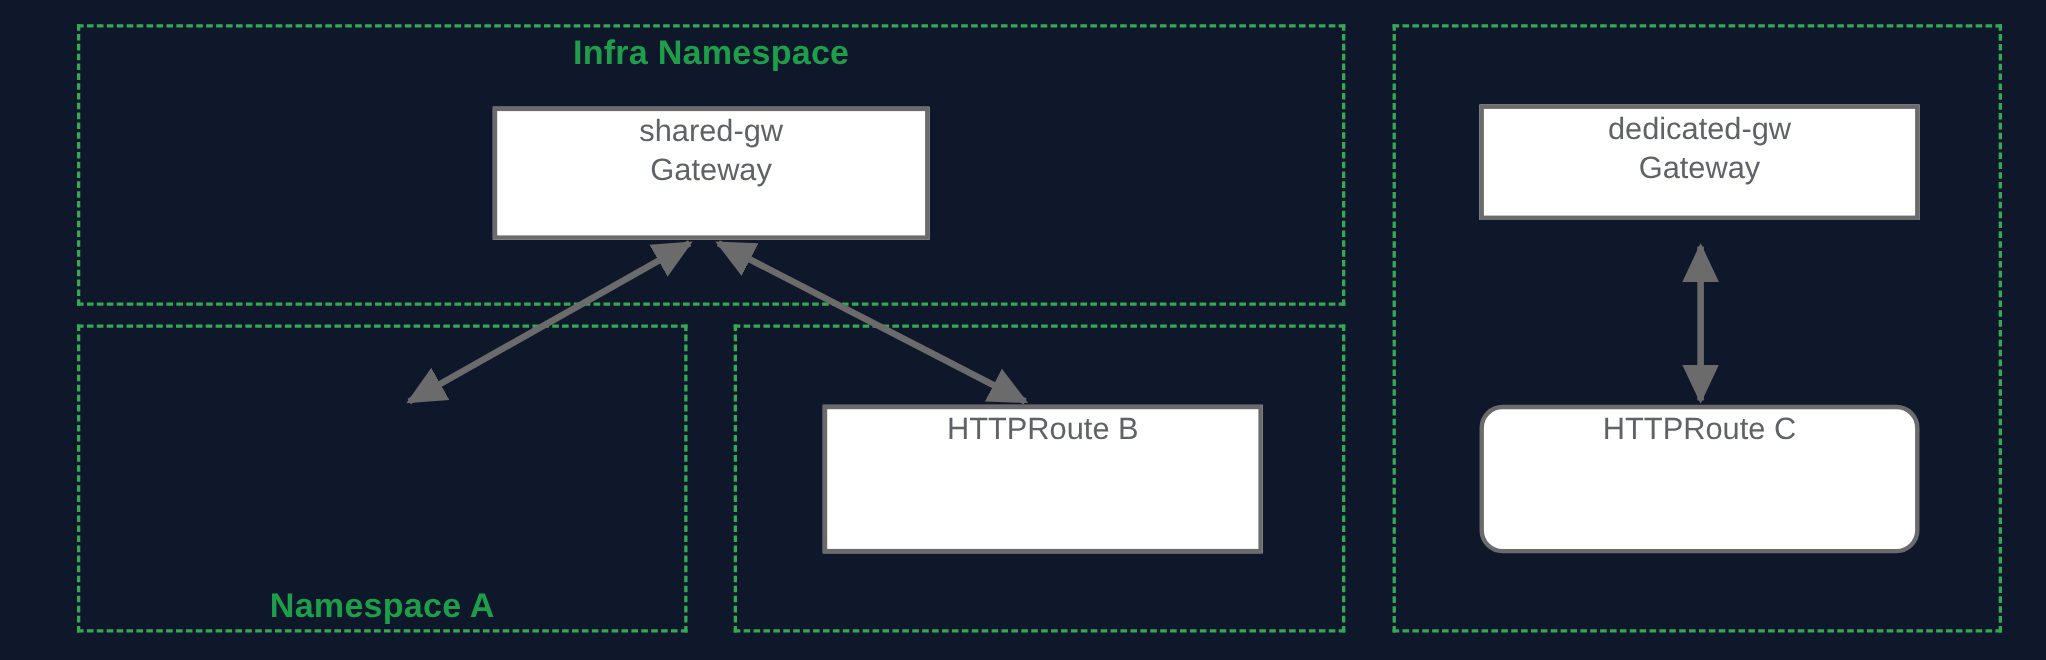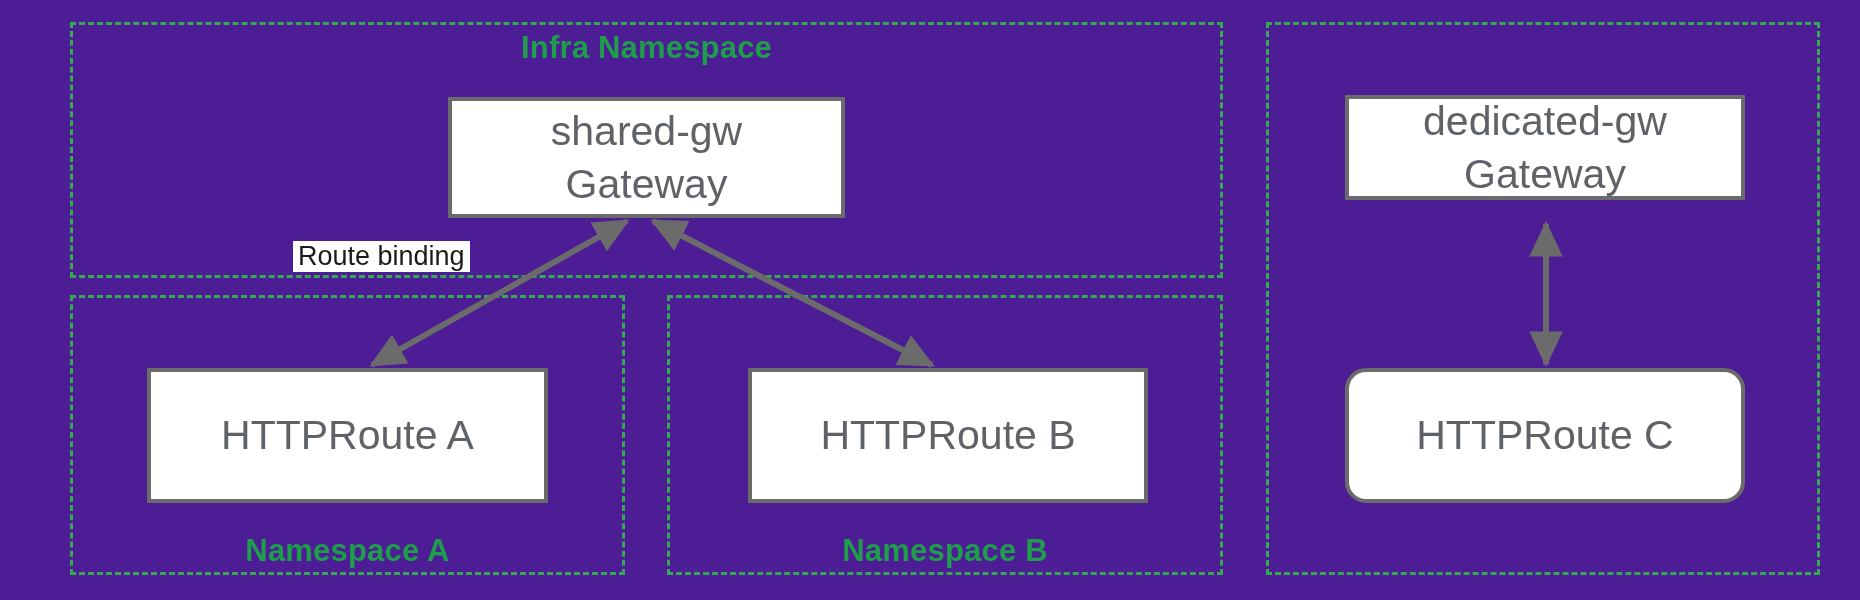--- a/index.html
+++ b/index.html
@@ -4,21 +4,21 @@
 <style>
   html, body {
     margin: 0;
     padding: 0;
     background: #ffffff;
   }
   #canvas {
     position: relative;
     width: 1860px;
     height: 600px;
-    background: #4c1d95;
+    background: #0f172a;
     font-family: "Liberation Sans", sans-serif;
     overflow: hidden;
   }
   .ns-box {
     position: absolute;
     border: 3px dashed #34a853;
     box-sizing: border-box;
     background: transparent;
   }
   .ns-label {
@@ -30,25 +30,25 @@
     white-space: nowrap;
     text-align: center;
     font-family: "Liberation Sans", sans-serif;
   }
   .node-box {
     position: absolute;
     border: 4px solid #6b6b6b;
     background: #ffffff;
     box-sizing: border-box;
     display: flex;
-    align-items: center;
+    align-items: flex-start;
     justify-content: center;
     text-align: center;
     color: #5f6368;
-    font-size: 41px;
+    font-size: 28px;
     line-height: 1.27;
     font-family: "Liberation Sans", sans-serif;
   }
   .node-box .node-text {
     display: block;
     white-space: pre-line;
     padding: 0 6px;
   }
   .edge-label {
     position: absolute;
@@ -73,21 +73,20 @@
 
 <div id="canvas">
 
   <div class="ns-box" style="left:70px; top:22px; width:1153px; height:256px;"></div>
   <div class="ns-label" style="left:70px; top:30px; width:1153px;">Infra Namespace</div>
 
   <div class="ns-box" style="left:70px; top:295px; width:555px; height:280px;"></div>
   <div class="ns-label" style="left:70px; top:533px; width:555px;">Namespace A</div>
 
   <div class="ns-box" style="left:667px; top:295px; width:556px; height:280px;"></div>
-  <div class="ns-label" style="left:667px; top:533px; width:556px;">Namespace B</div>
 
   <div class="ns-box" style="left:1266px; top:22px; width:554px; height:553px;"></div>
 
   <svg class="edges" viewBox="0 0 1860 600" xmlns="http://www.w3.org/2000/svg">
     <defs>
       <marker id="arrowEnd" viewBox="0 0 12 12" refX="10.5" refY="6" markerWidth="6.2" markerHeight="6.2" orient="auto-start-reverse">
         <path d="M 0 0.6 L 11.5 6 L 0 11.4 z" fill="#6b6b6b"></path>
       </marker>
       <marker id="arrowStart" viewBox="0 0 12 12" refX="10.5" refY="6" markerWidth="6.2" markerHeight="6.2" orient="auto-start-reverse">
         <path d="M 0 0.6 L 11.5 6 L 0 11.4 z" fill="#6b6b6b"></path>
@@ -107,27 +106,23 @@
   <div class="node-box" style="left:448px; top:97px; width:397px; height:121px;">
     <span class="node-text">shared-gw
 Gateway</span>
   </div>
 
   <div class="node-box" style="left:1345px; top:95px; width:400px; height:105px;">
     <span class="node-text">dedicated-gw
 Gateway</span>
   </div>
 
-  <div class="node-box" style="left:147px; top:368px; width:401px; height:135px;">
-    <span class="node-text">HTTPRoute A</span>
-  </div>
 
   <div class="node-box" style="left:748px; top:368px; width:400px; height:135px;">
     <span class="node-text">HTTPRoute B</span>
   </div>
 
   <div class="node-box" style="left:1345px; top:368px; width:400px; height:135px;border-radius:21px;">
     <span class="node-text">HTTPRoute C</span>
   </div>
 
-  <div class="edge-label" style="left:293px; top:241px;">Route binding</div>
 
 </div>
 
 </body></html>

